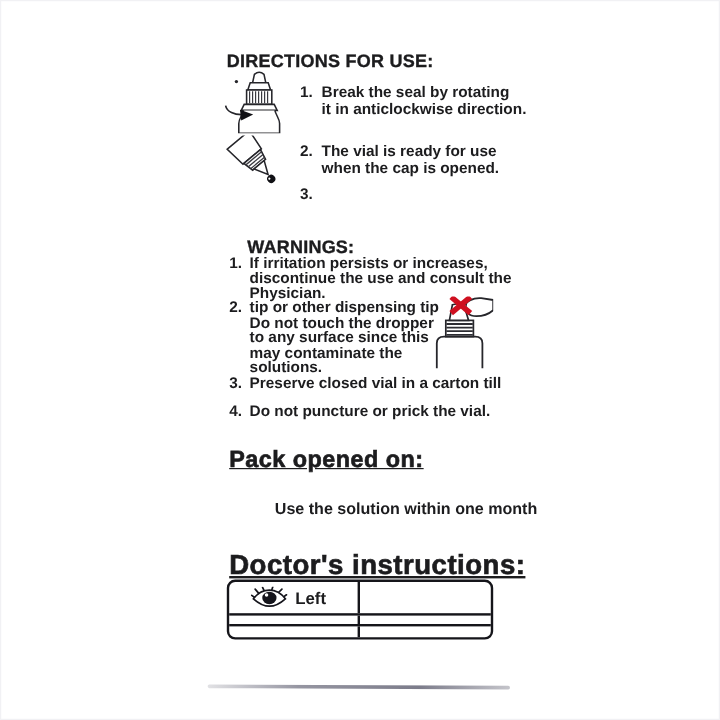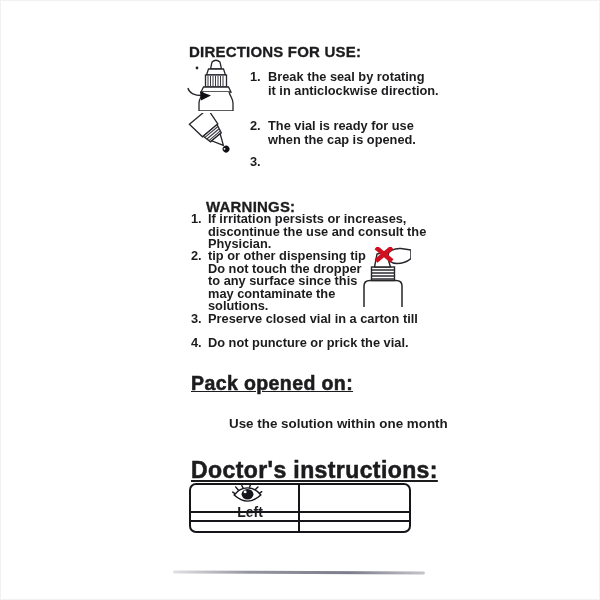--- a/index.html
+++ b/index.html
@@ -27,21 +27,21 @@
 
   .doc-table {
     position:absolute; left:188px; top:482px; width:222px; height:50px;
     border:2px solid #15151a; border-radius:7px;
     display:flex; flex-direction:column; background:#fff; box-sizing:border-box;
   }
   .trow { display:flex; }
   .trow-head { height:26px; }
   .trow-thin { height:7px; border-top:2px solid #15151a; }
   .trow-bottom { flex:1; border-top:2px solid #15151a; }
-  .tcell { width:50%; box-sizing:border-box; display:flex; align-items:center; padding-left:5px;flex-direction:column; }
+  .tcell { width:50%; box-sizing:border-box; display:flex; align-items:center; padding-left:18px; }
   .tcell.first { border-right:2px solid #15151a; }
   .tcell .lbl { font-size:14px; font-weight:600; margin-left:6px; white-space:nowrap; }
 
   .bottom-edge {
     position:absolute; left:172px; top:570px; width:252px; height:3px;
     transform:rotate(.25deg); border-radius:2px;
     background:linear-gradient(90deg, rgba(139,139,151,.25), rgba(123,123,138,.8) 30%,
                rgba(110,110,126,.9) 70%, rgba(139,139,151,.5));
   }
   svg { display:block; }

